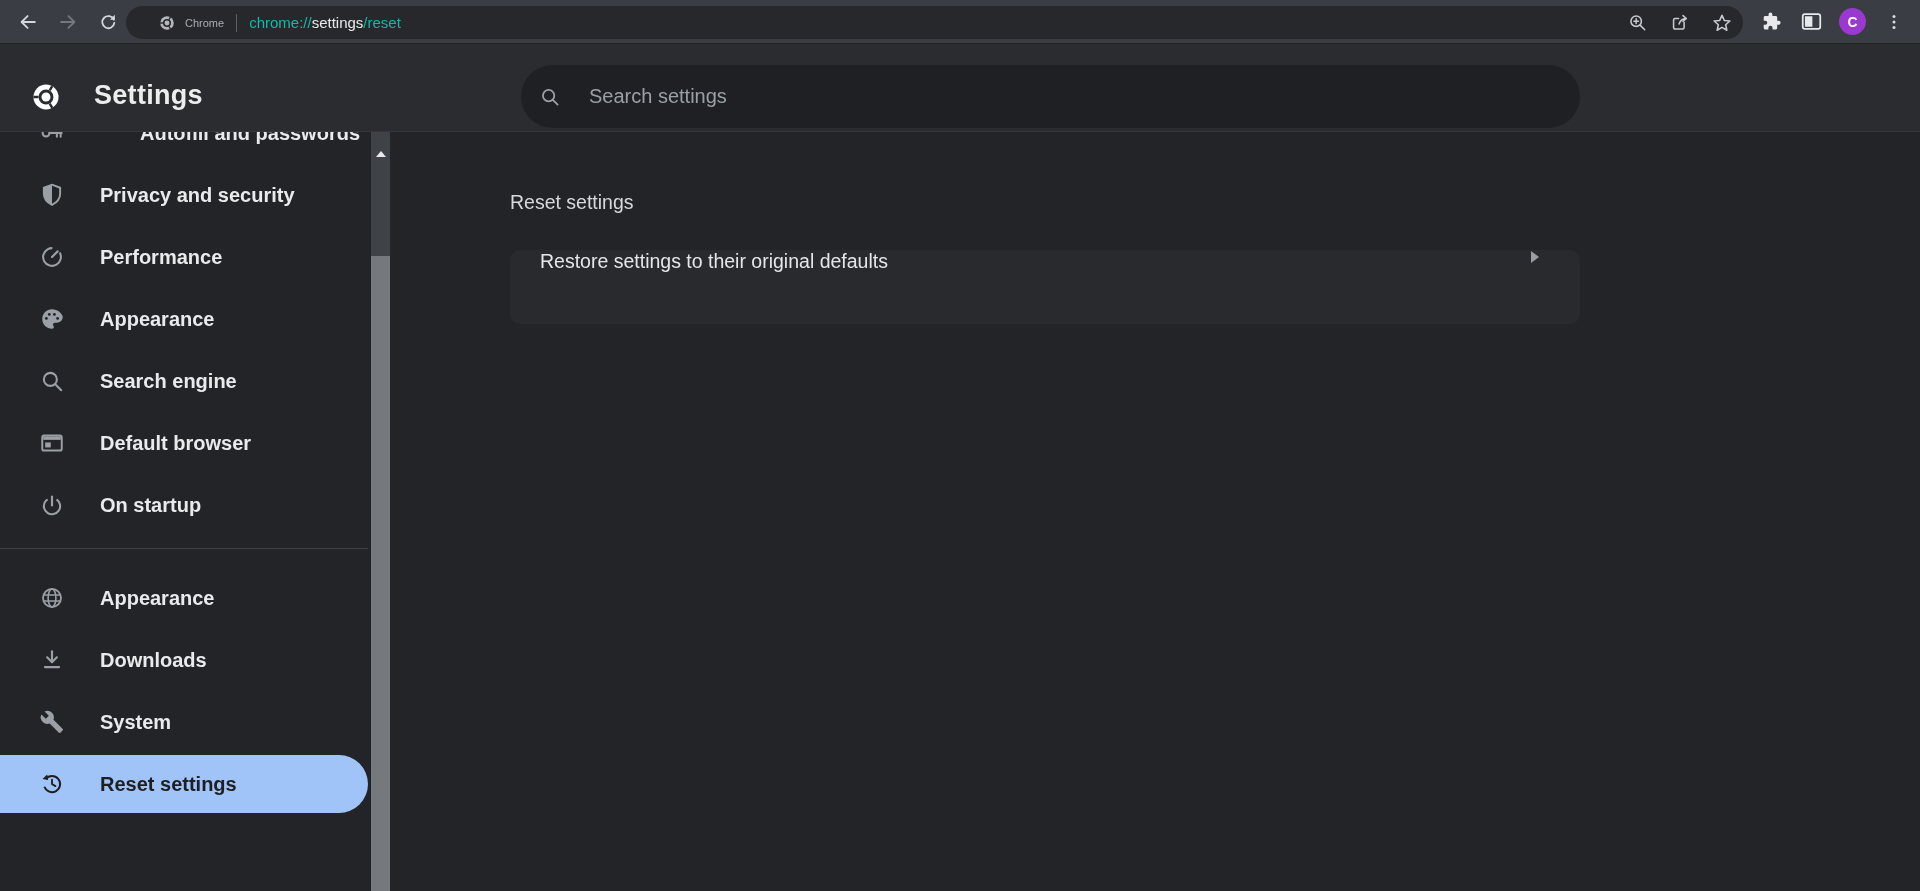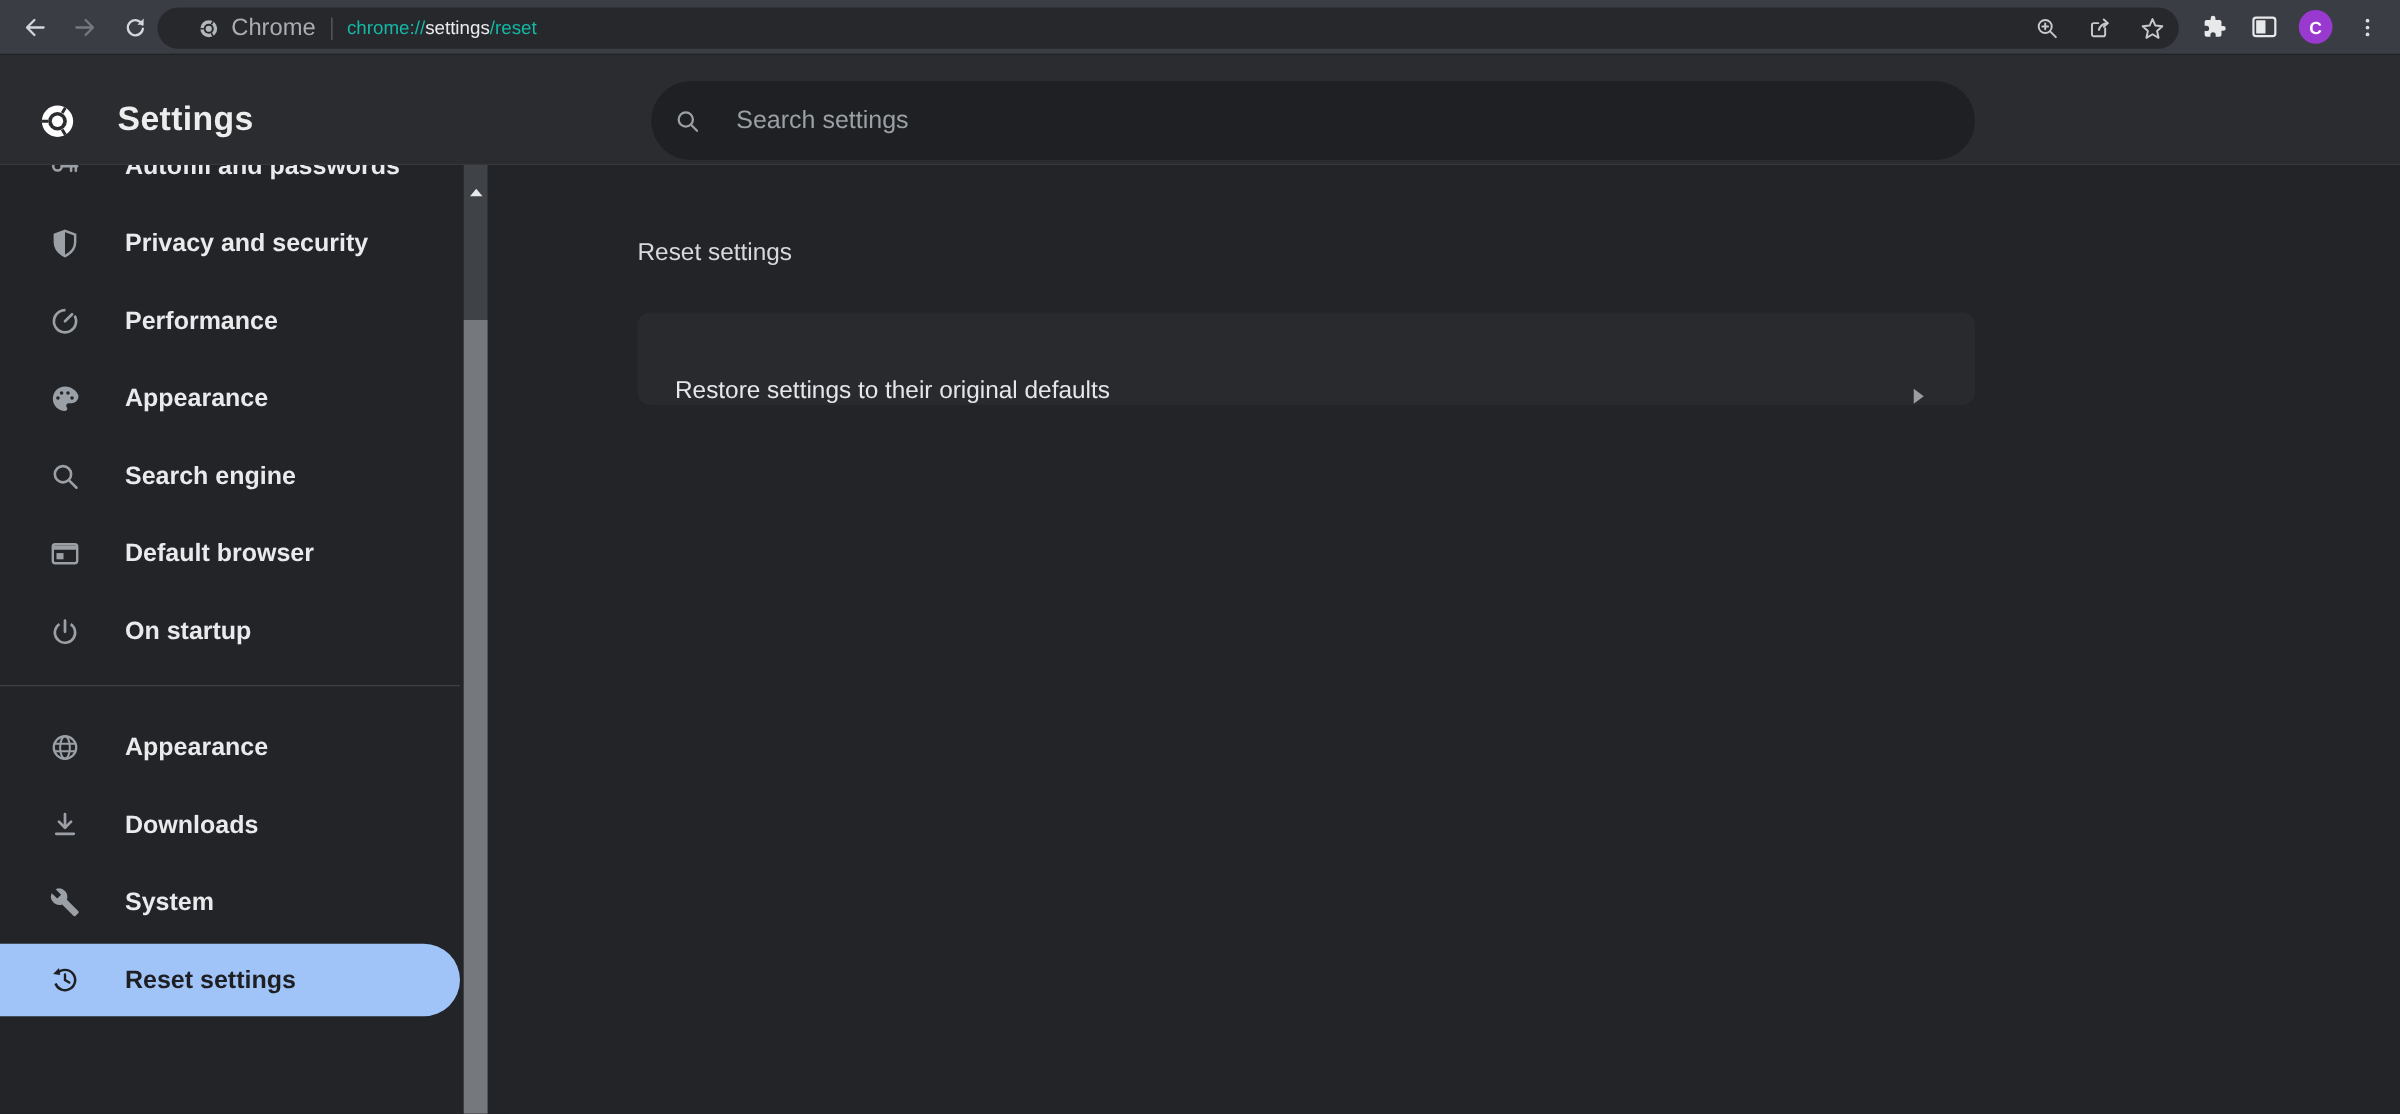--- a/index.html
+++ b/index.html
@@ -8,21 +8,21 @@
   #app { position:relative; width:1920px; height:891px; background:#222428; }
 
   
   .toolbar { position:absolute; top:0; left:0; width:1920px; height:44px;
              background:#3a3d44; border-bottom:1px solid #1f2124; }
   .navbtn { position:absolute; top:10px; width:24px; height:24px; display:flex;
             align-items:center; justify-content:center; }
   .omnibox { position:absolute; left:126px; top:6px; width:1617px; height:33px;
              background:#26282c; border-radius:17px; display:flex; align-items:center;
              padding:0 9px 0 32px; }
-  .omnibox .site { color:#a9adb2; font-size:19px; margin-left:9px; }
+  .omnibox .site { color:#a9adb2; font-size:11px; margin-left:9px; }
   .omnibox .sep { width:1px; height:18px; background:#5c6065; margin:0 12px; }
   .omnibox .dim { color:#14b8a6; font-size:15px; }
   .omnibox .lit { color:#e9eaec; font-size:15px; }
   .ob-icons { margin-left:auto; display:flex; gap:18px; }
   .ob-icons .ibox, .tb-right .ibox { width:24px; height:24px; display:flex;
             align-items:center; justify-content:center; }
   .tb-right { position:absolute; right:14px; top:8px; display:flex; gap:16px;
               align-items:center; }
   .avatar { width:27px; height:27px; border-radius:50%; background:#9939cf;
             color:#fff; font-size:14px; font-weight:700; display:flex;
@@ -41,41 +41,41 @@
                margin-left:28px; font-size:20px; color:#14b8a6;
                font-family:"Liberation Sans", sans-serif; }
   .searchbar input::placeholder { color:#9ba0a5; opacity:1; }
 
   
   .content { position:absolute; top:132px; left:0; width:1920px; height:759px; }
 
   .sidenav { position:absolute; left:0; top:0; width:368px; height:759px; overflow:hidden; }
   .item { height:58px; border-radius:0 29px 29px 0; display:flex; align-items:center;
           padding-left:39px; margin-top:4px; cursor:pointer; }
-  .item.first { margin-top:-28px; }
+  .item.first { margin-top:-28px;gap:40px; }
   .item .ic { width:26px; height:26px; flex:0 0 26px; display:flex;
               align-items:center; justify-content:center; }
   .item .lbl { margin-left:35px; font-size:20px; font-weight:600; color:#e9eaec; }
   .item.selected { background:#a0c3f8; }
   .item.selected .lbl { color:#1d1f23; }
   .nav-divider { border-top:1px solid #3d4045; margin:14px 0 20px 0; width:368px; }
 
   .scrollbar { position:absolute; left:371px; top:0; width:19px; height:759px;
                background:#3f4347; }
   .sb-arrow { width:0; height:0; border-left:5px solid transparent;
               border-right:5px solid transparent; border-bottom:6px solid #e8e9ea;
               margin:19px auto 0; }
   .sb-thumb { position:absolute; left:0; top:124px; width:19px; height:635px;
               background:#75787c; }
 
   .main { position:absolute; left:390px; top:0; width:1530px; height:759px; }
   .section-title { margin:56px 0 0 120px; font-size:19.5px; line-height:28px;
                    font-weight:400; color:#d7d9dc; }
   .card { margin:34px 0 0 120px; width:1070px; height:74px; background:#292a2e;
-          border-radius:10px; display:flex; align-items:flex-end; cursor:pointer; }
+          border-radius:10px; display:flex; align-items:flex-start; cursor:pointer; }
   .card .row-label { padding-left:30px; font-size:19.5px; color:#e5e6e8; }
   .card .chev { margin-left:auto; margin-right:40px; display:flex; align-items:center; }
 
   svg { display:block; }
 </style>
 </head>
 <body>
 
 <div id="app">
 

